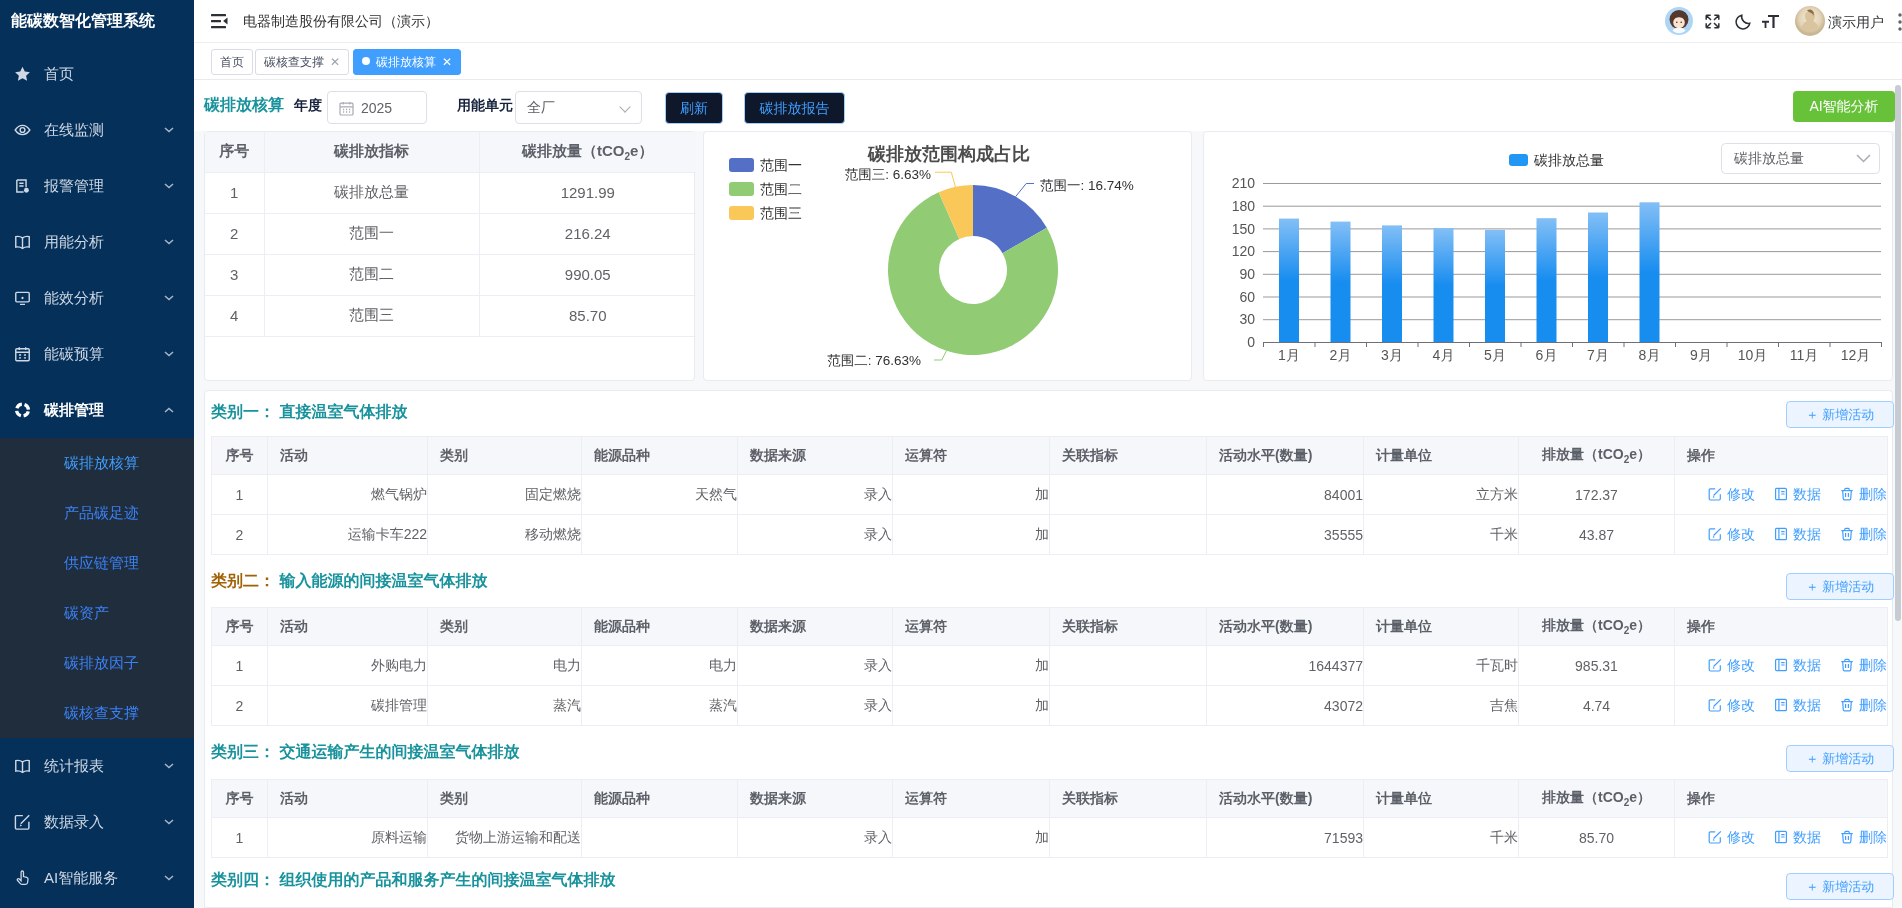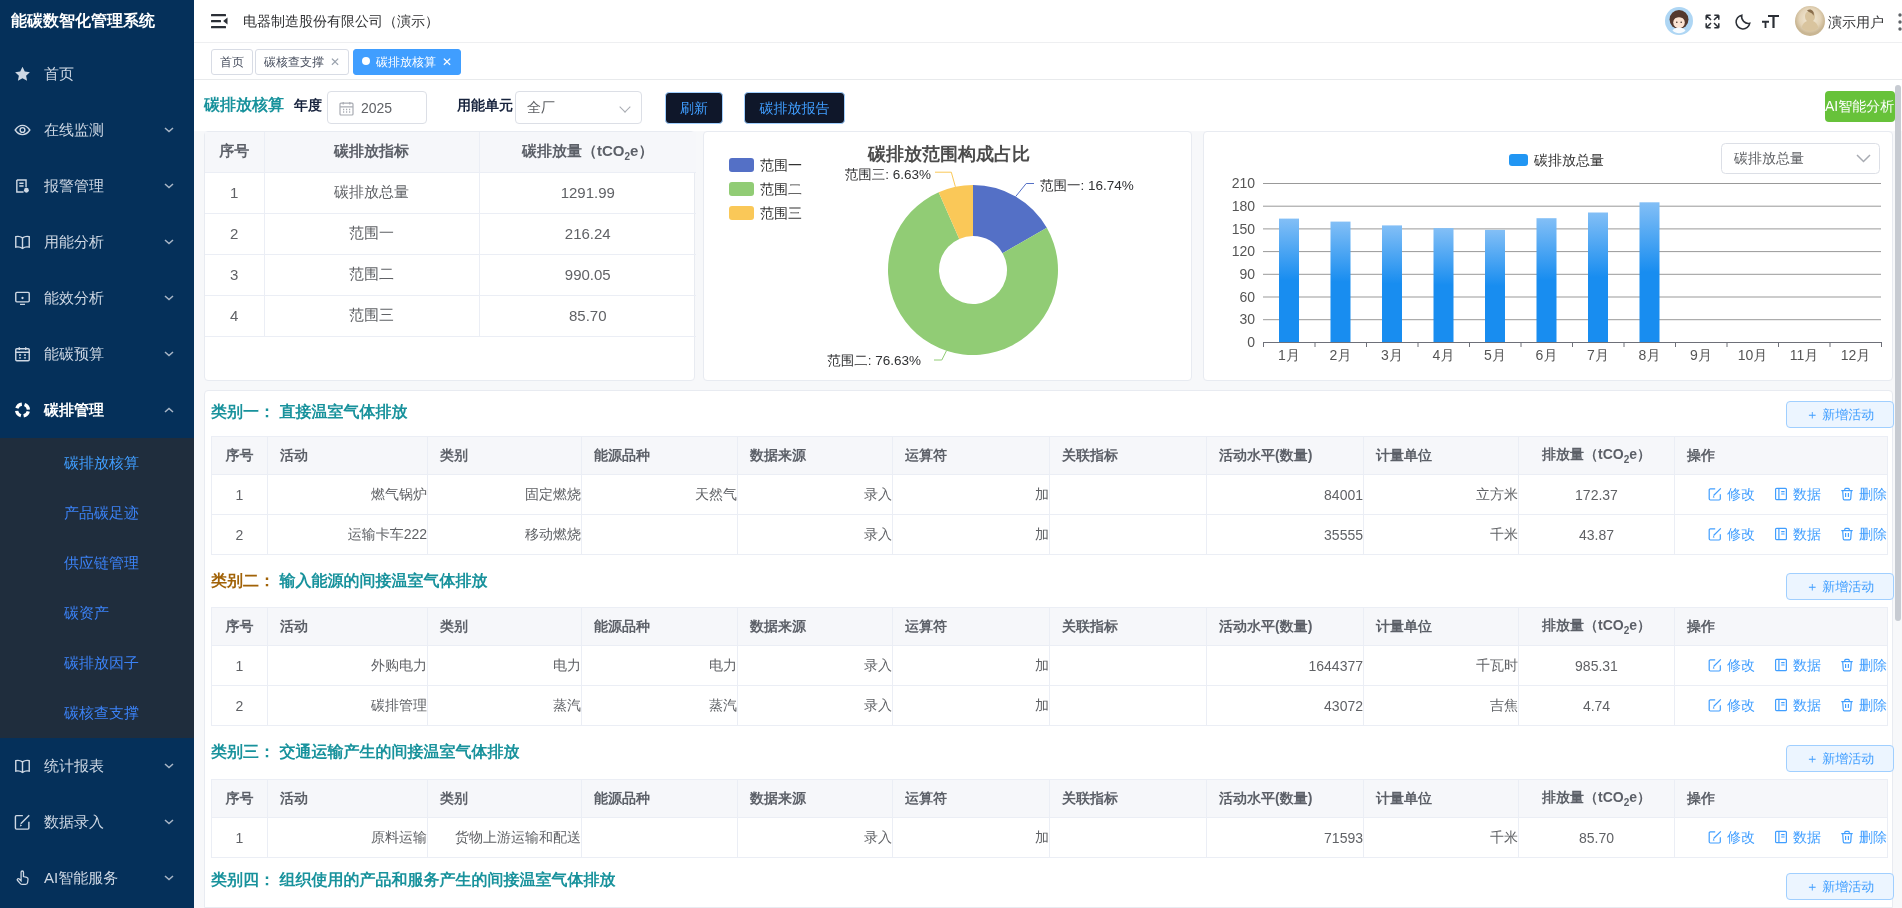--- a/index.html
+++ b/index.html
@@ -23,21 +23,21 @@
 .tabx {display:inline-block;margin-left:6px;font-size:12px;color:#9aa2ad;}
 #tabactive {background:#409eff;border-color:#409eff;color:#fff;}
 #tabactive .dot {display:inline-block;width:8px;height:8px;background:#fff;border-radius:50%;margin-right:6px;vertical-align:1px;}
 #tabactive .tabx {color:#fff;}
 
 #controls {position:absolute;left:194px;top:80px;width:1708px;height:51px;background:#fff;}
 .ctitle {position:absolute;left:10px;top:15px;font-size:16px;font-weight:bold;color:#18929c;}
 .clabel {position:absolute;top:17px;font-size:14px;font-weight:bold;color:#17233d;}
 .cinput {position:absolute;top:11px;height:33px;background:#fff;border:1px solid #dcdfe6;border-radius:4px;font-size:14px;color:#606266;}
 .cbtn {position:absolute;top:12px;height:32px;line-height:30px;background:#0f172a;border:1px solid #a0cfff;border-radius:4px;color:#409eff;font-size:14px;text-align:center;}
-#aibtn {position:absolute;right:7px;top:11px;width:70px;height:31px;line-height:31px;background:#67c23a;border-radius:4px;color:#fff;font-size:14px;}
+#aibtn {position:absolute;right:7px;top:11px;width:102px;height:31px;line-height:31px;background:#67c23a;border-radius:4px;color:#fff;font-size:14px;text-align:center;}
 
 .card {position:absolute;background:#fff;border:1px solid #e8ebf1;border-radius:4px;}
 
 table {border-collapse:collapse;table-layout:fixed;}
 sub {font-size:10px;}
 .t1 {width:491px;}
 .t1 th {height:40px;background:#f6f7fa;font-size:15px;font-weight:bold;color:#5c6068;border:1px solid #ebeef5;}
 .t1 td {height:41px;text-align:center;font-size:15px;color:#606266;border:1px solid #ebeef5;}
 .t1 tr > :first-child {border-left:none;}
 .t1 tr > :last-child {border-right:none;}

